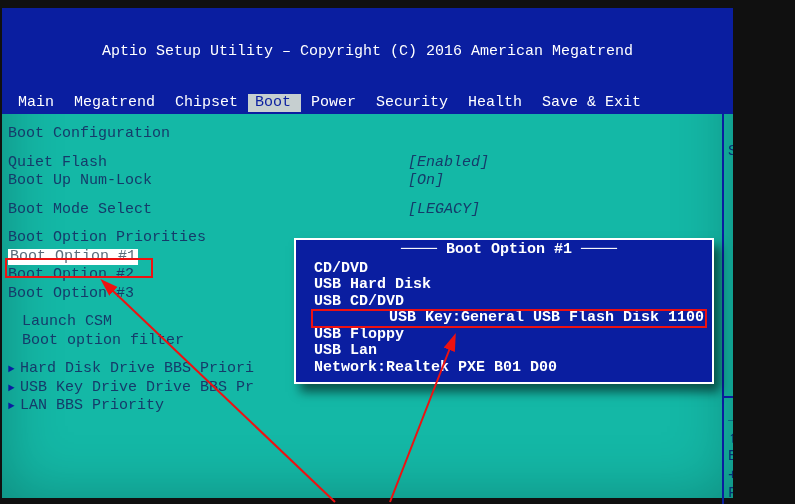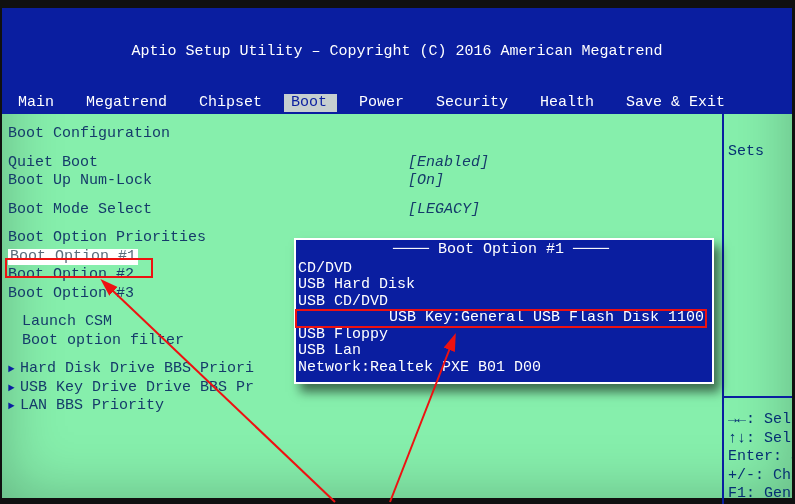--- a/index.html
+++ b/index.html
@@ -8,38 +8,38 @@
     height: 504px;
     font-family: "Courier New", monospace;
     font-size: 15px;
     line-height: 1.1;
     background: #101010;
     overflow: hidden;
   }
   .screen {
     position: absolute;
     top: 8px; left: 2px;
-    width: 790px; height: 490px;
-    background: #86efac;
+    width: 731px; height: 490px;
+    background: #14b8a6;
     box-shadow: inset 0 0 60px rgba(0,0,0,0.25);
     color: #153b6a;
   }
   .titlebar {
     background: #0a1ea0;
     color: #fff;
     padding: 3px 6px 0 6px;
     text-align: left;
     white-space: pre;
   }
   .title-line { text-align: center; white-space: pre; }
   .menubar {
     background: #0a1ea0;
     color: #fff;
     display: flex;
-    gap: 12px;
+    gap: 0;
     padding: 0 6px 2px 6px;
     font-size: 15px;
   }
   .menubar .tab {
     padding: 1px 10px;
     white-space: pre;
   }
   .menubar .tab.active {
     background: #c6cfd0;
     color: #0a1ea0;
@@ -93,22 +93,23 @@
 
   
   .popup {
     position: absolute;
     top: 230px; left: 292px;
     width: 420px;
     background: #0a1ea0;
     color: #fff;
     border: 2px solid #fff;
     box-shadow: 6px 8px 10px rgba(0,0,0,0.55);
-    padding: 2px 6px 6px 0;
+    padding: 2px 6px 6px 16px;
     z-index: 10;
+    font-weight: bold;
   }
   .popup-title {
     text-align: center;
     white-space: pre;
     margin-bottom: 2px;
   }
   .popup .opt {
     white-space: pre;
     padding: 0 2px;
   }
@@ -156,21 +157,21 @@
   </div>
 
   <div class="body">
     <div class="left">
       <div class="row">
           <span class="label">Boot Configuration</span>
         </div>
 
       <div class="section"></div>
       <div class="row">
-        <span class="label">Quiet Boot</span>
+        <span class="label">Quiet Flash</span>
         <span class="value">[Enabled]</span>
       </div>
       <div class="row">
         <span class="label">Boot Up Num-Lock</span>
         <span class="value">[On]</span>
       </div>
 
       <div class="section"></div>
       <div class="row">
         <span class="label">Boot Mode Select</span>

